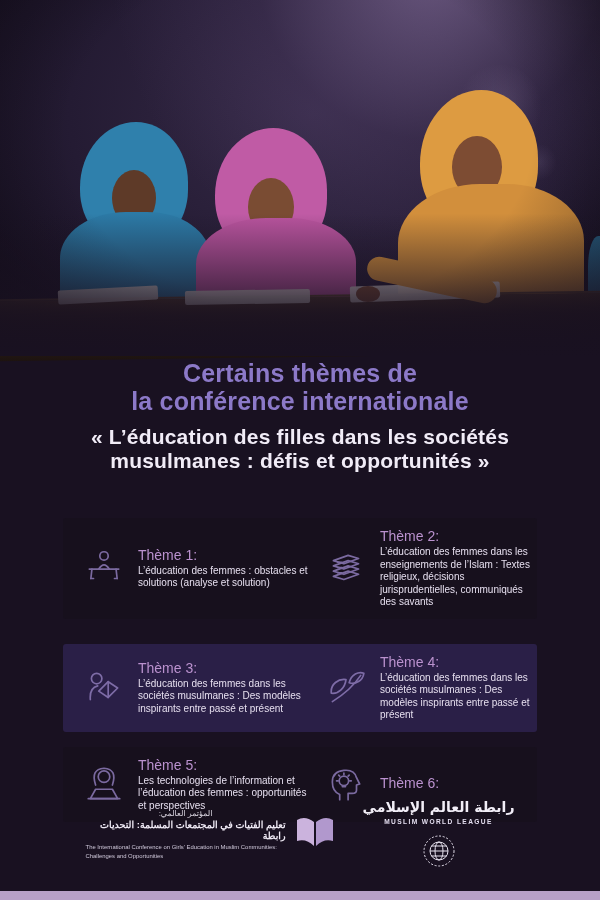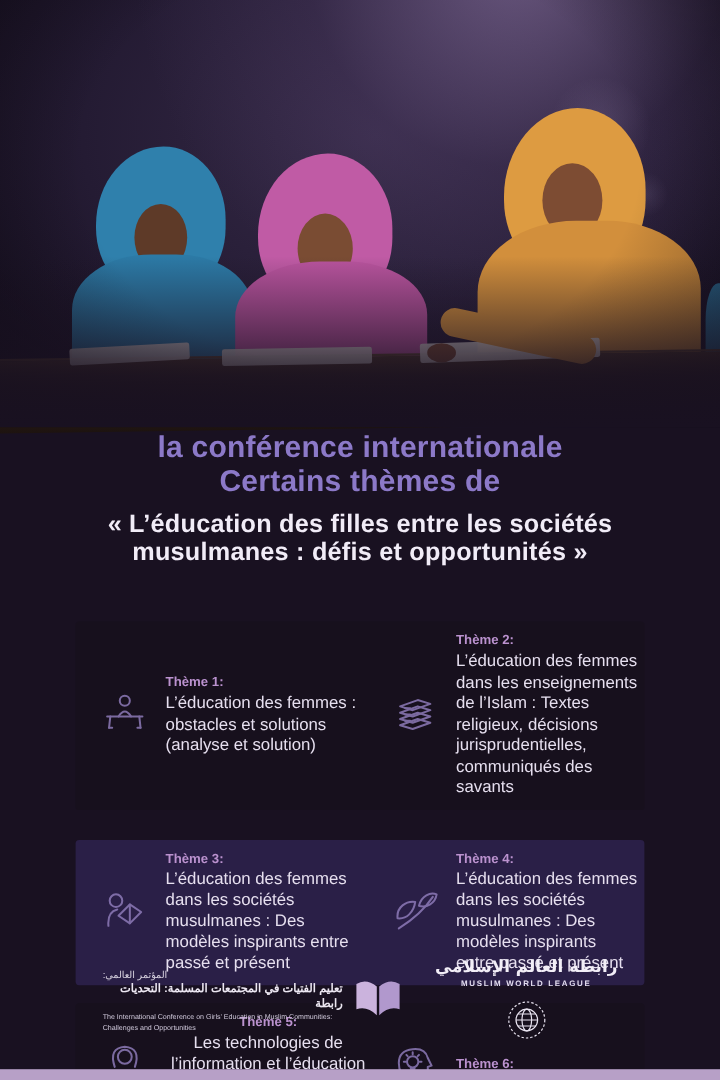--- a/index.html
+++ b/index.html
@@ -61,38 +61,38 @@
   .main-title { color:#8c79c8; font-size:25px; font-weight:bold; line-height:1.1; letter-spacing:.2px; }
   .sub-title  { margin-top:10px; color:#f1ecf7; font-size:21px; font-weight:bold; line-height:1.15; letter-spacing:.2px; }
 
   
   .themes { position:absolute; left:63px; top:518px; width:474px; }
   .row { display:grid; grid-template-columns:252px 222px; align-items:center; border-radius:3px; }
   .row-dark  { background:#17101d; }
   .row-light { background:#2a1f47; }
   .r1 { min-height:68px; }
   .r2 { min-height:74px; margin-top:25px; }
-  .r3 { min-height:63px; margin-top:15px;text-align:center; }
+  .r3 { min-height:63px; margin-top:15px; }
   .theme { display:flex; align-items:center; gap:13px; padding:10px 6px 10px 20px; }
   .theme.right { padding-left:10px; }
   .ticon { flex:0 0 42px; width:42px; height:42px; }
   .ticon svg { width:42px; height:42px; stroke:#8d7ab8; fill:none; stroke-width:1.6;
     stroke-linecap:round; stroke-linejoin:round; opacity:.85; }
   .ttext { min-width:0; }
-  .tlabel { color:#bb92cf; font-size:11px; font-weight:bold; margin-bottom:2px; }
-  .tdesc  { color:#e6dfef; font-size:14px; line-height:1.25; }
+  .tlabel { color:#bb92cf; font-size:14px; font-weight:normal; margin-bottom:2px; }
+  .tdesc  { color:#e6dfef; font-size:10px; line-height:1.25; }
   .theme.right .tdesc { max-width:178px; }
   .theme.left  .tdesc { max-width:192px; }
 
   
   .footer { position:absolute; left:0; top:802px; width:600px; height:66px;
     display:flex; justify-content:center; align-items:center; gap:28px; }
   .conf-logo { display:flex; align-items:center; gap:9px; }
   .conf-text { width:200px; color:#ece7f2; }
-  .conf-ar1 { font-size:8px;  text-align:left; direction:rtl; opacity:.9; }
+  .conf-ar1 { font-size:8px;  text-align:center; direction:rtl; opacity:.9; }
   .conf-ar2 { font-size:9.5px; font-weight:bold; text-align:right; direction:rtl; margin-top:1px; }
   .conf-en  { font-size:5.9px; line-height:1.55; color:#cfc8da; margin-top:2px; text-align:left; }
   .book-svg { width:40px; height:36px; }
   .mwl-logo { display:flex; align-items:center; gap:9px;flex-direction:column; }
   .mwl-text { text-align:center; color:#f2eef7; }
   .mwl-ar { font-size:14px; font-weight:bold; font-family:"DejaVu Sans", sans-serif; }
   .mwl-en { font-size:6.6px; font-weight:bold; letter-spacing:1.4px; margin-top:3px; color:#e4def0; }
   .emblem-svg { width:34px; height:34px; stroke:#e9e4f1; fill:none; stroke-width:1; }
 
   .bottom-bar { position:absolute; left:0; bottom:0; width:600px; height:9px; background:#b7a0c7; }
@@ -125,25 +125,25 @@
     <div class="paper paper2"></div>
     <div class="paper paper3"></div>
     <div class="g3-arm"></div>
     <div class="g3-hand"></div>
 
     <div class="photo-fade"></div>
   </div>
 
   <div class="title-block">
     <div class="main-title">
+      <div>Certains thèmes de</div>
       <div>la conférence internationale</div>
-      <div>Certains thèmes de</div>
     </div>
     <div class="sub-title">
-      <div>« L’éducation des filles entre les sociétés</div>
+      <div>« L’éducation des filles dans les sociétés</div>
       <div>musulmanes : défis et opportunités »</div>
     </div>
   </div>
 
   <div class="themes">
 
     <div class="row row-dark r1">
       <div class="theme left">
         <span class="ticon">
           <svg viewBox="0 0 40 40">

